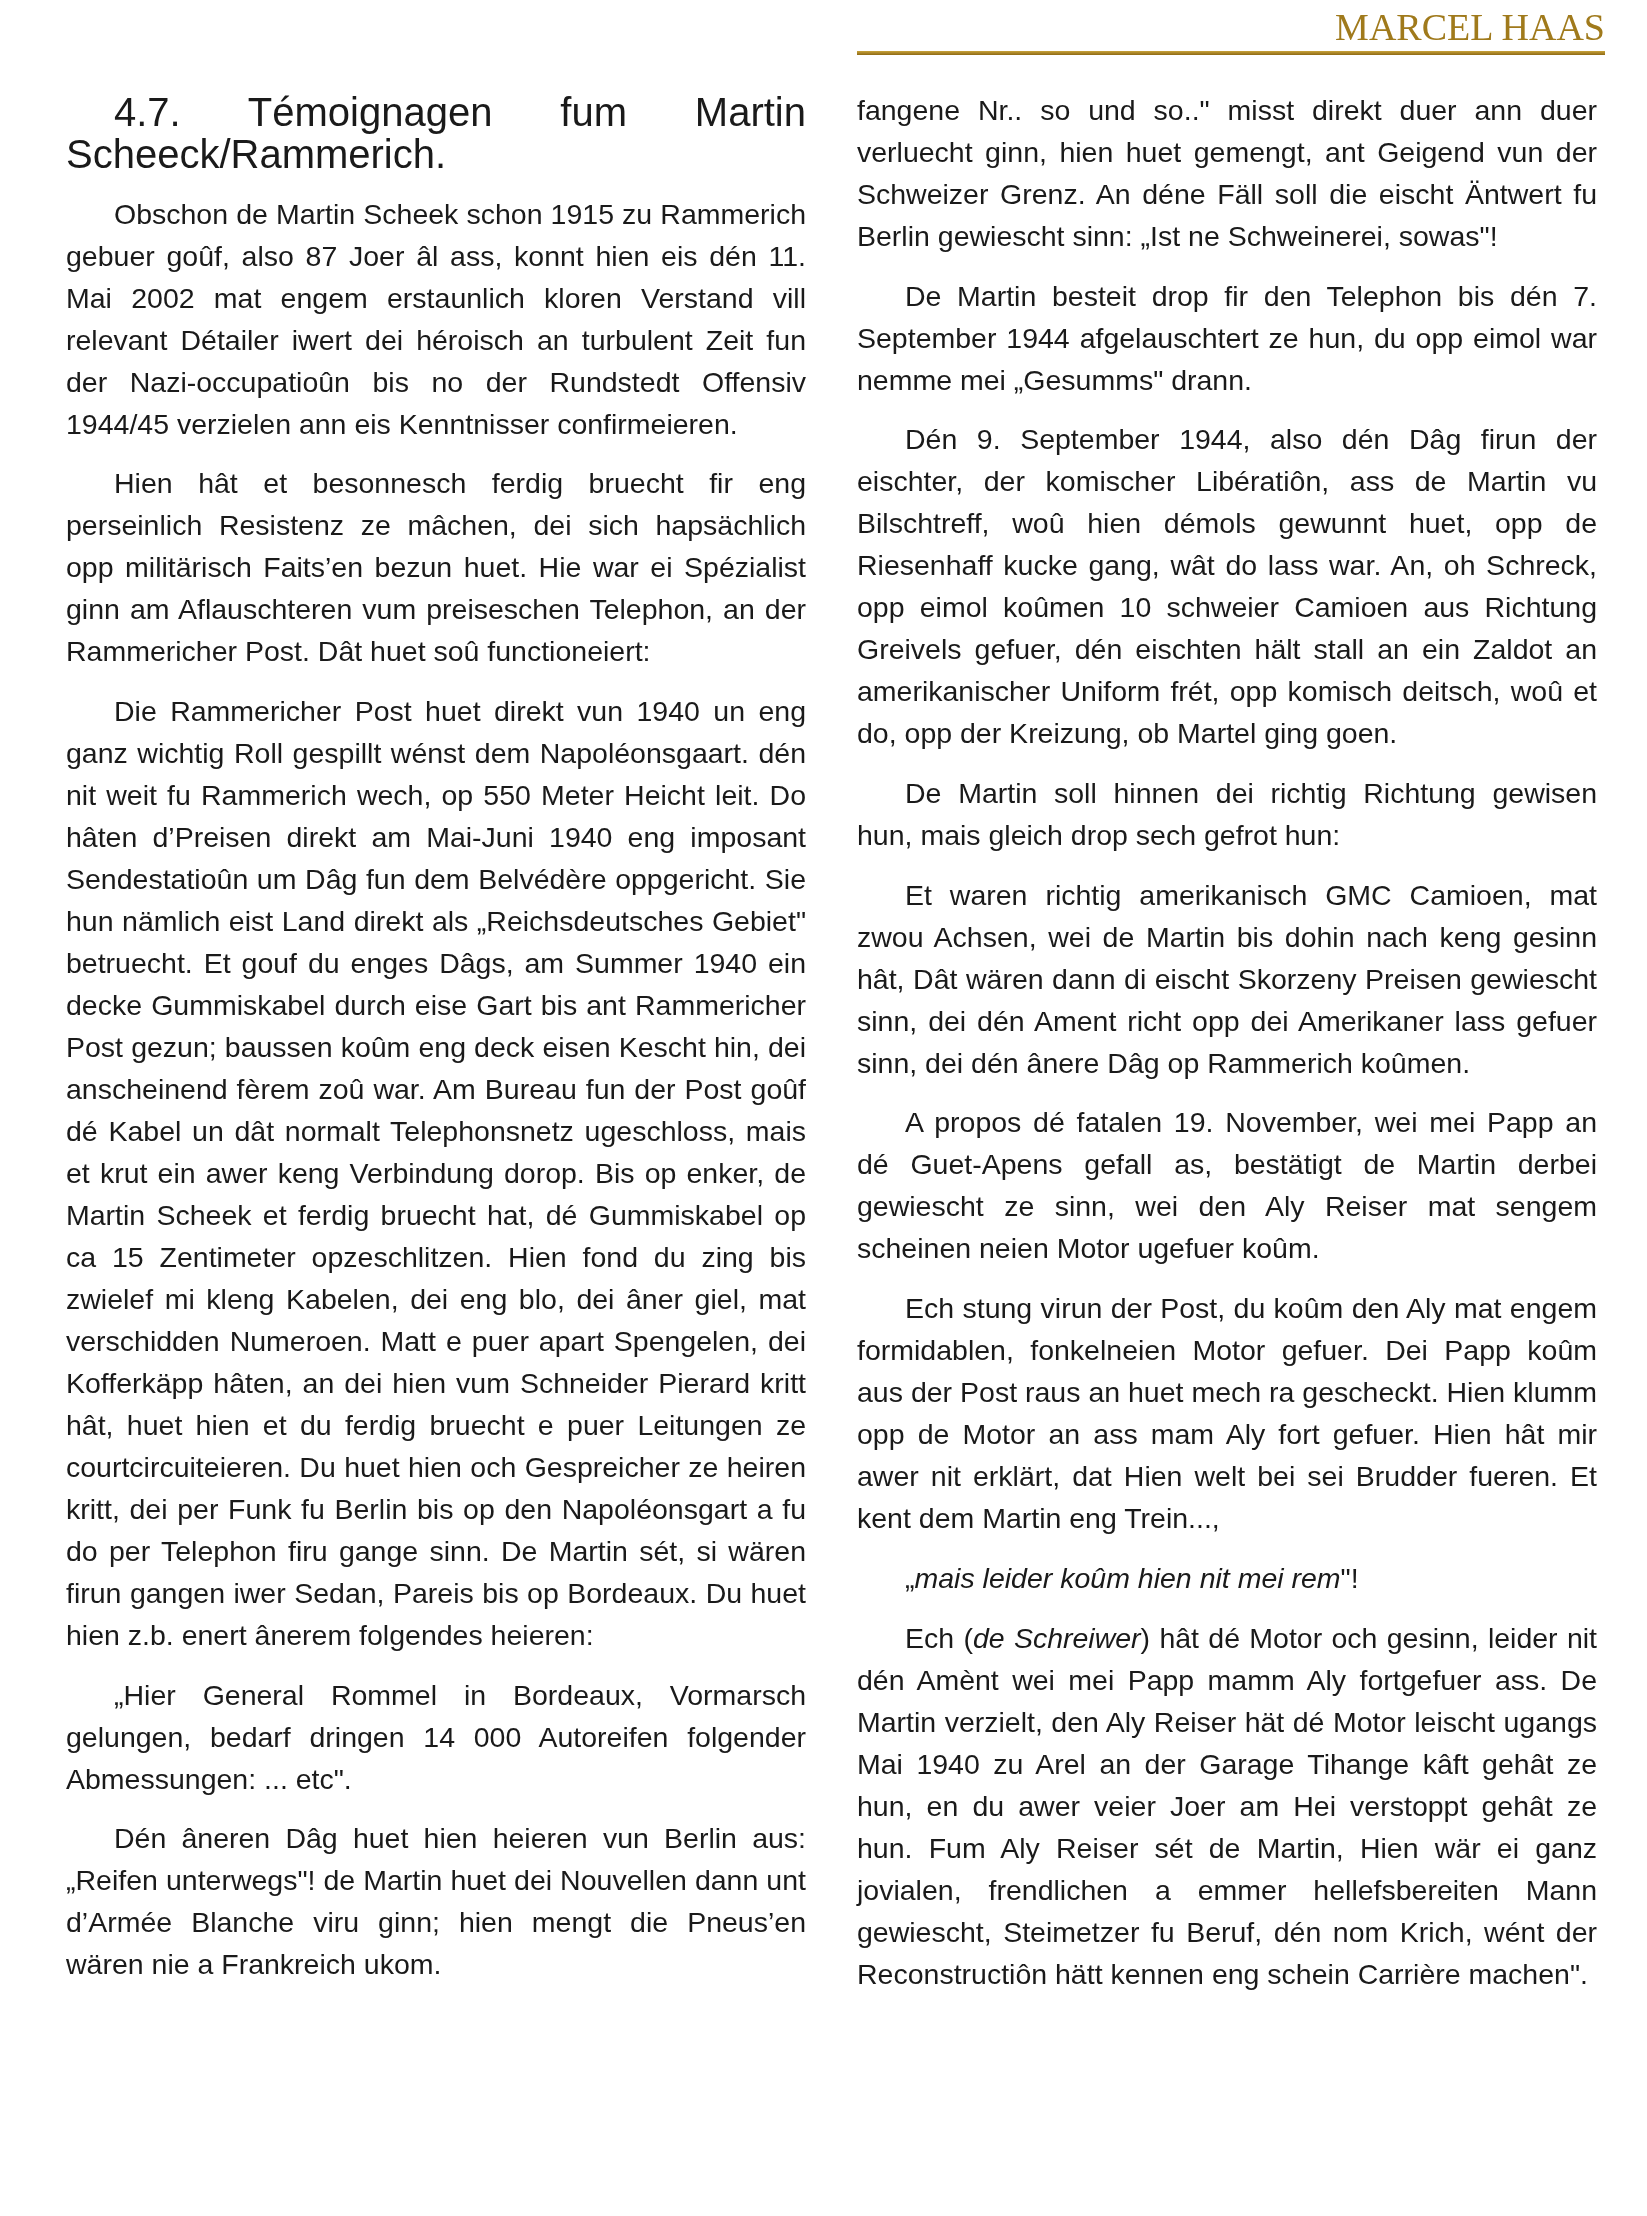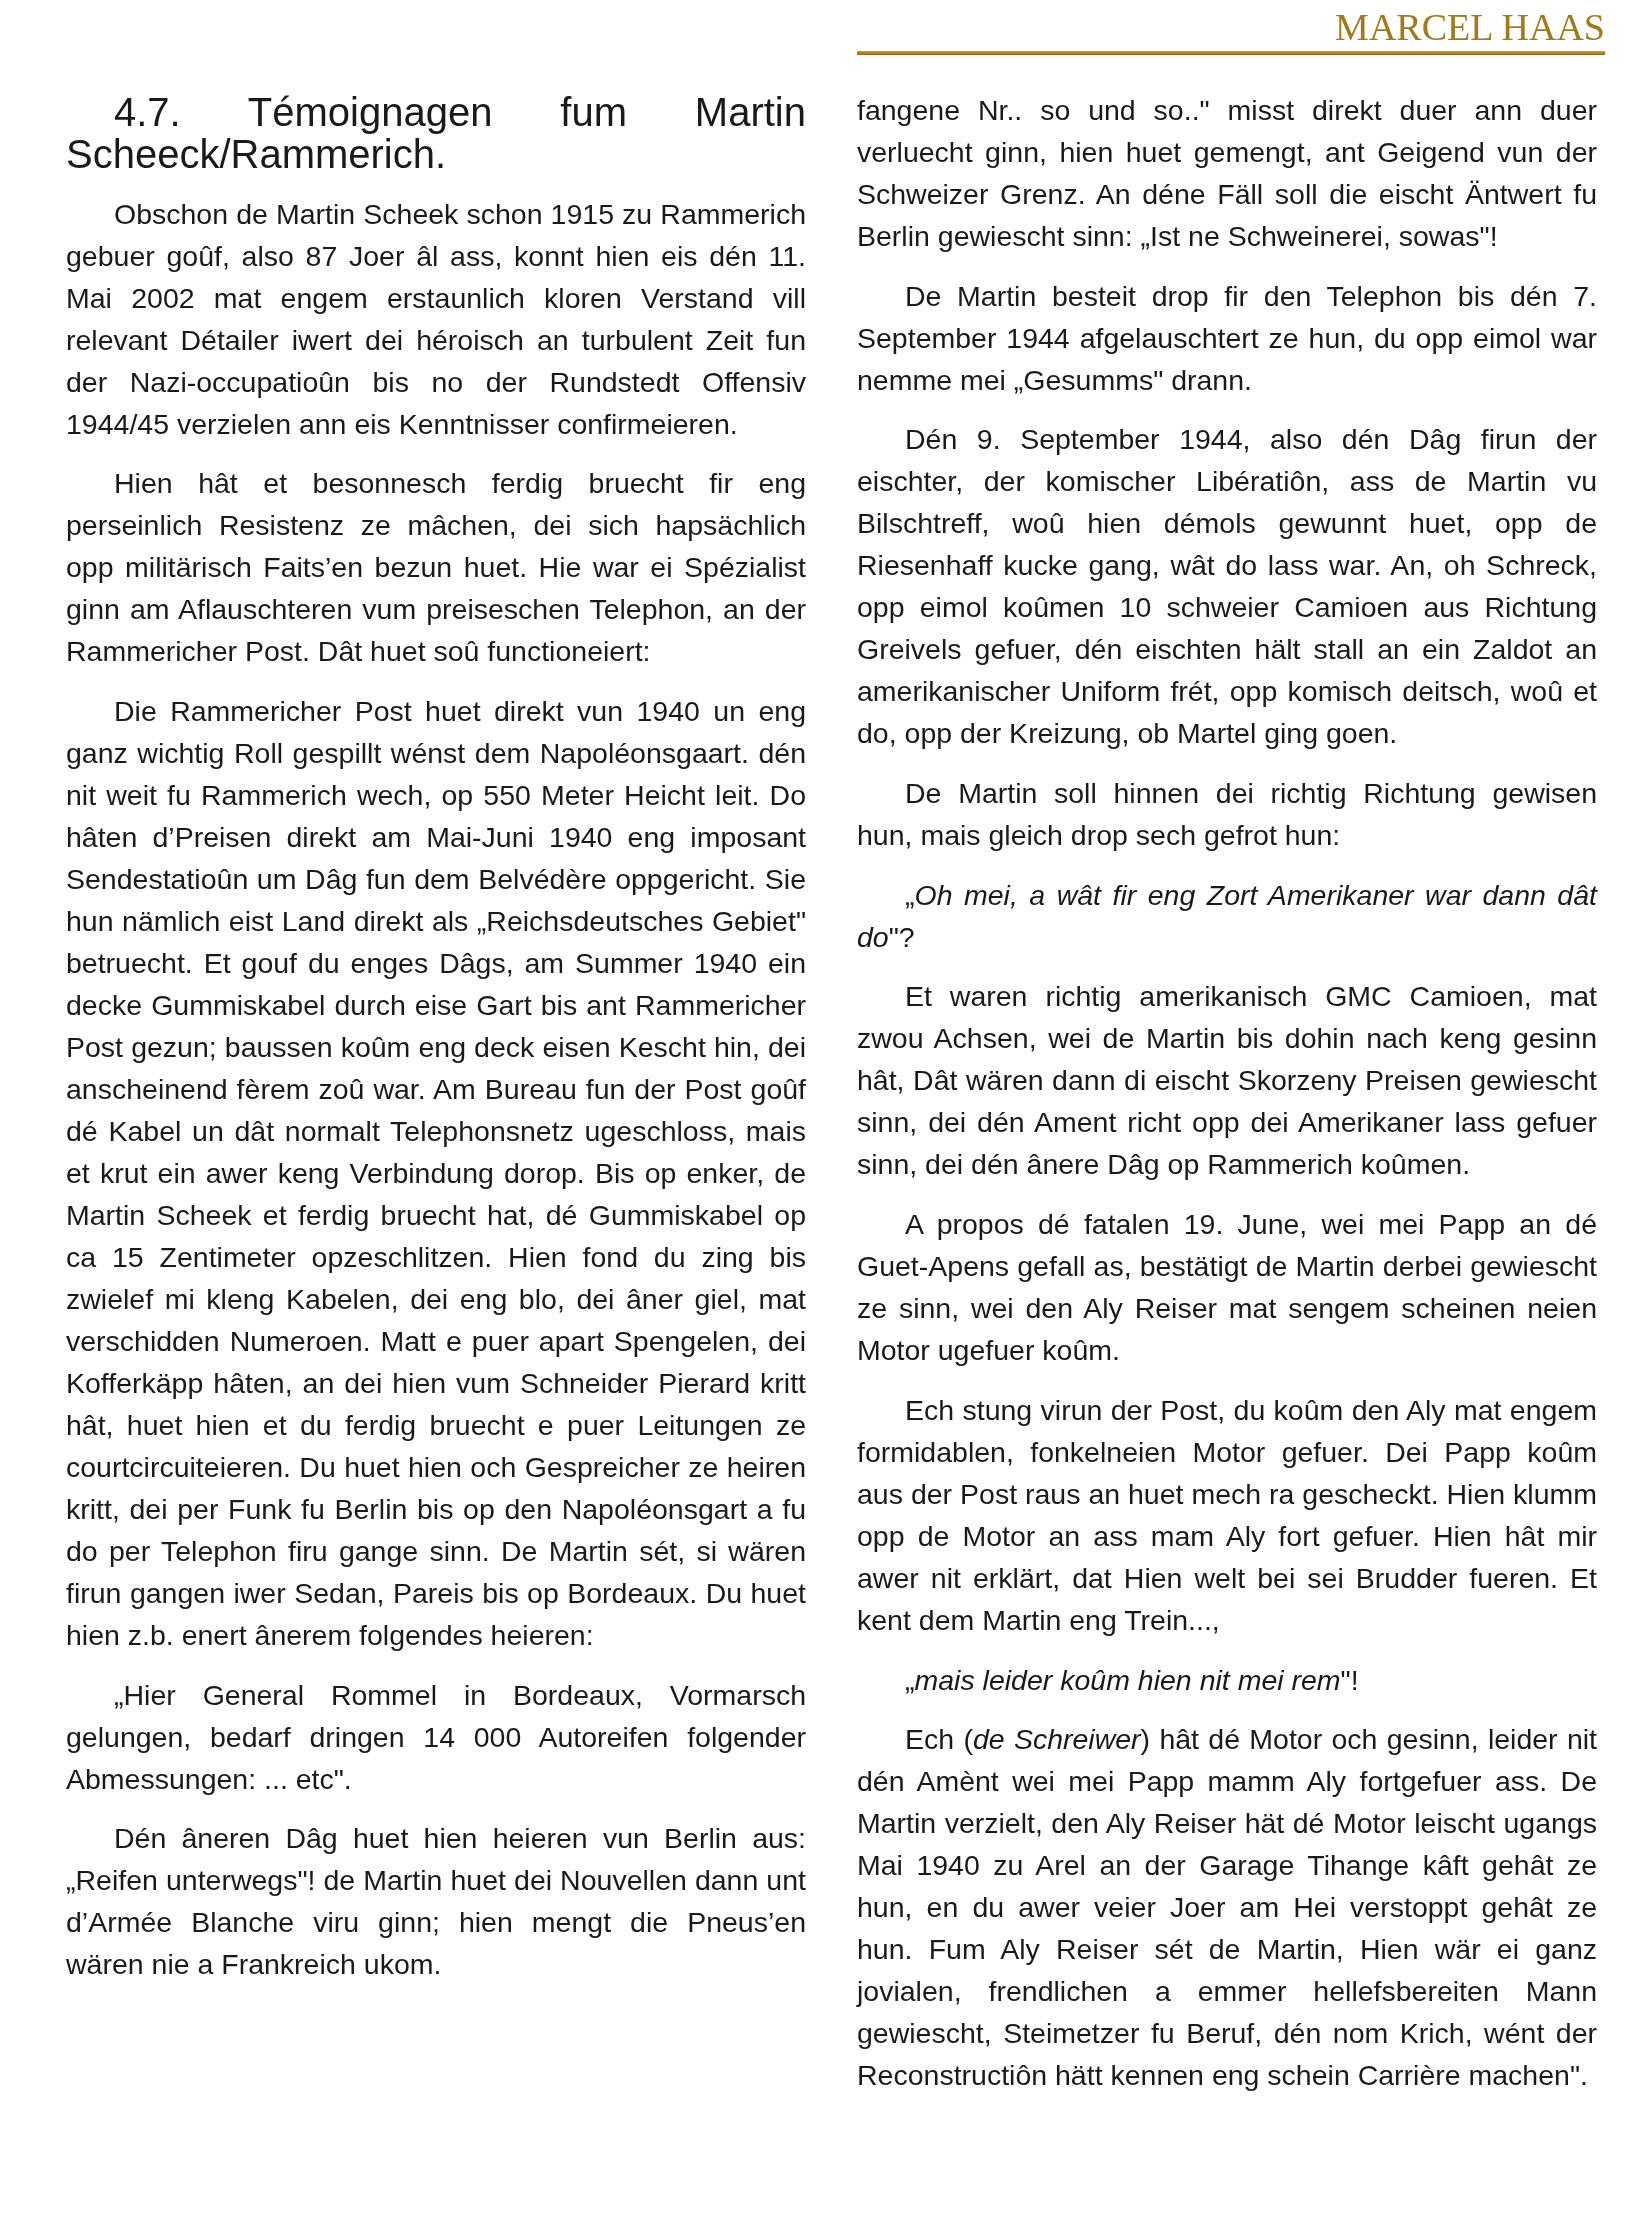--- a/index.html
+++ b/index.html
@@ -35,20 +35,19 @@
   <p>Die Rammericher Post huet direkt vun 1940 un eng ganz wichtig Roll gespillt wénst dem Napoléonsgaart. dén nit weit fu Rammerich wech, op 550 Meter Heicht leit. Do hâten d’Preisen direkt am Mai-Juni 1940 eng imposant Sendestatioûn um Dâg fun dem Belvédère oppgericht. Sie hun nämlich eist Land direkt als „Reichsdeutsches Gebiet" betruecht. Et gouf du enges Dâgs, am Summer 1940 ein decke Gummiskabel durch eise Gart bis ant Rammericher Post gezun; baussen koûm eng deck eisen Kescht hin, dei anscheinend fèrem zoû war. Am Bureau fun der Post goûf dé Kabel un dât normalt Telephonsnetz ugeschloss, mais et krut ein awer keng Verbindung dorop. Bis op enker, de Martin Scheek et ferdig bruecht hat, dé Gummiskabel op ca 15 Zentimeter opzeschlitzen. Hien fond du zing bis zwielef mi kleng Kabelen, dei eng blo, dei âner giel, mat verschidden Numeroen. Matt e puer apart Spengelen, dei Kofferkäpp hâten, an dei hien vum Schneider Pierard kritt hât, huet hien et du ferdig bruecht e puer Leitungen ze courtcircuiteieren. Du huet hien och Gespreicher ze heiren kritt, dei per Funk fu Berlin bis op den Napoléonsgart a fu do per Telephon firu gange sinn. De Martin sét, si wären firun gangen iwer Sedan, Pareis bis op Bordeaux. Du huet hien z.b. enert ânerem folgendes heieren:</p>
   <p class="quote">„Hier General Rommel in Bordeaux, Vormarsch gelungen, bedarf dringen 14 000 Autoreifen folgender Abmessungen: ... etc".</p>
   <p>Dén âneren Dâg huet hien heieren vun Berlin aus: „Reifen unterwegs"! de Martin huet dei Nouvellen dann unt d’Armée Blanche viru ginn; hien mengt die Pneus’en wären nie a Frankreich ukom.</p>
 </div>
 
 <div class="col col-right">
   <p class="noindent">fangene Nr.. so und so.." misst direkt duer ann duer verluecht ginn, hien huet gemengt, ant Geigend vun der Schweizer Grenz. An déne Fäll soll die eischt Äntwert fu Berlin gewiescht sinn: „Ist ne Schweinerei, sowas"!</p>
   <p>De Martin besteit drop fir den Telephon bis dén 7. September 1944 afgelauschtert ze hun, du opp eimol war nemme mei „Gesumms" drann.</p>
   <p>Dén 9. September 1944, also dén Dâg firun der eischter, der komischer Libératiôn, ass de Martin vu Bilschtreff, woû hien démols gewunnt huet, opp de Riesenhaff kucke gang, wât do lass war. An, oh Schreck, opp eimol koûmen 10 schweier Camioen aus Richtung Greivels gefuer, dén eischten hält stall an ein Zaldot an amerikanischer Uniform frét, opp komisch deitsch, woû et do, opp der Kreizung, ob Martel ging goen.</p>
   <p>De Martin soll hinnen dei richtig Richtung gewisen hun, mais gleich drop sech gefrot hun:</p>
-  <p><span>„</span><em>Oh mei, a wât fir eng Zort Amerikaner war dann dât do</em><span>"?</span></p>
   <p>Et waren richtig amerikanisch GMC Camioen, mat zwou Achsen, wei de Martin bis dohin nach keng gesinn hât, Dât wären dann di eischt Skorzeny Preisen gewiescht sinn, dei dén Ament richt opp dei Amerikaner lass gefuer sinn, dei dén ânere Dâg op Rammerich koûmen.</p>
-  <p>A propos dé fatalen 19. June, wei mei Papp an dé Guet-Apens gefall as, bestätigt de Martin derbei gewiescht ze sinn, wei den Aly Reiser mat sengem scheinen neien Motor ugefuer koûm.</p>
+  <p>A propos dé fatalen 19. November, wei mei Papp an dé Guet-Apens gefall as, bestätigt de Martin derbei gewiescht ze sinn, wei den Aly Reiser mat sengem scheinen neien Motor ugefuer koûm.</p>
   <p>Ech stung virun der Post, du koûm den Aly mat engem formidablen, fonkelneien Motor gefuer. Dei Papp koûm aus der Post raus an huet mech ra gescheckt. Hien klumm opp de Motor an ass mam Aly fort gefuer. Hien hât mir awer nit erklärt, dat Hien welt bei sei Brudder fueren. Et kent dem Martin eng Trein...,</p>
   <p><span>„</span><em>mais leider koûm hien nit mei rem</em><span>"!</span></p>
   <p><span>Ech (</span><em>de Schreiwer</em><span>) hât dé Motor och gesinn, leider nit dén Amènt wei mei Papp mamm Aly fortgefuer ass. De Martin verzielt, den Aly Reiser hät dé Motor leischt ugangs Mai 1940 zu Arel an der Garage Tihange kâft gehât ze hun, en du awer veier Joer am Hei verstoppt gehât ze hun. Fum Aly Reiser sét de Martin, Hien wär ei ganz jovialen, frendlichen a emmer hellefsbereiten Mann gewiescht, Steimetzer fu Beruf, dén nom Krich, wént der Reconstructiôn hätt kennen eng schein Carrière machen".</span></p>
 </div>
 
 
 </body></html>

